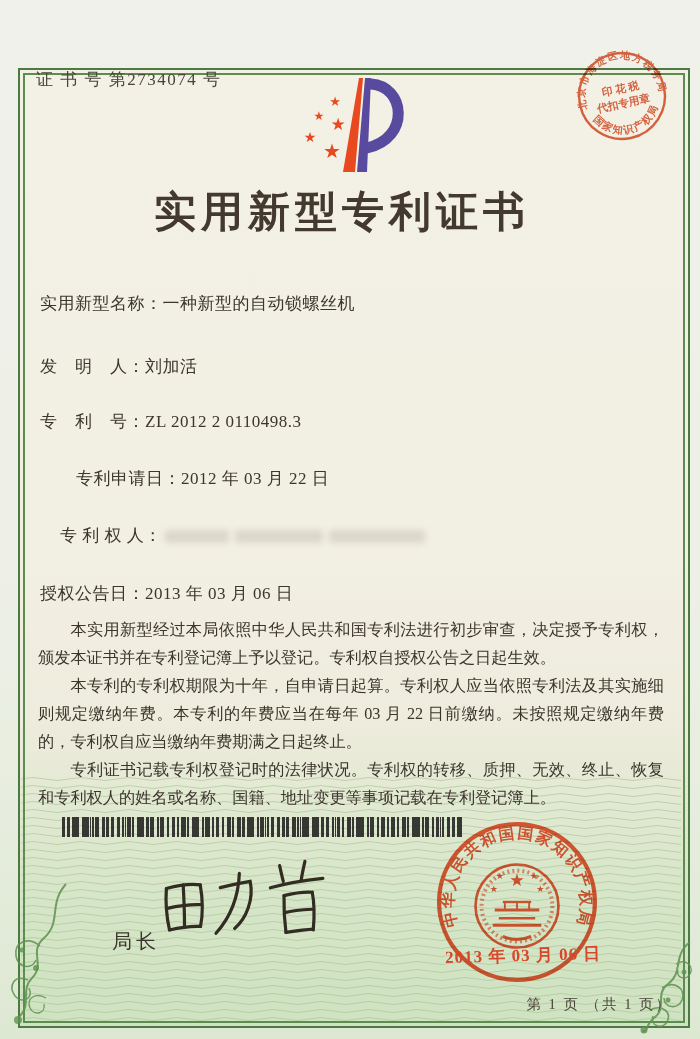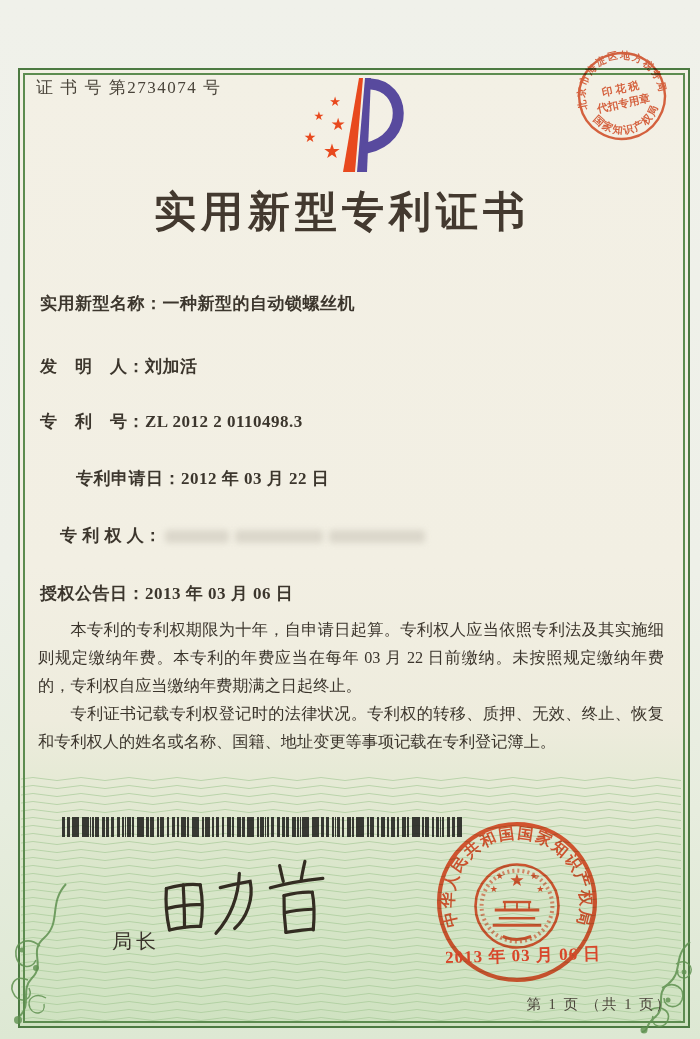--- a/index.html
+++ b/index.html
@@ -6,24 +6,24 @@
   body{width:700px;height:1039px;overflow:hidden;font-family:"Liberation Serif","DejaVu Serif",serif;}
   .page{position:relative;width:700px;height:1039px;
     background:linear-gradient(180deg,#f0f1ea 0%,#eef0e8 55%,#e7edde 78%,#dde8d3 100%);}
   
   .paper{position:absolute;left:19px;top:69px;right:11px;bottom:12px;
     background:linear-gradient(180deg,#f3f0e5 0%,#f2efe3 52%,#eeecdd 68%,#e3e9d3 76%,#d7e5c8 86%,#cfe2c1 100%);}
   .waves{position:absolute;left:21px;top:775px;opacity:.65;pointer-events:none;}
   .frame-outer{position:absolute;left:18px;top:68px;right:10px;bottom:11px;border:2px solid #4c7a42;}
   .frame-inner{position:absolute;inset:3px;border:2px solid #5d8c50;}
   .abs{position:absolute;}
-  .cert-number{left:36px;top:76px;font-size:17px;letter-spacing:1.5px;color:#4a443a;}
+  .cert-number{left:36px;top:68px;font-size:17px;letter-spacing:1.5px;color:#4a443a;}
   .title{left:0;right:16px;top:184px;text-align:center;font-size:42px;font-weight:bold;
     letter-spacing:5px;color:#43392f;}
-  .field{left:40px;font-size:17px;color:#3c362d;letter-spacing:.5px;white-space:nowrap;font-weight:bold;}
+  .field{left:40px;font-size:17px;color:#3c362d;letter-spacing:.5px;white-space:nowrap;}
   .redact-blob{display:inline-block;height:13px;border-radius:3px;background:#c8c3b7;
     filter:blur(3px);opacity:.55;margin:0 3px;vertical-align:-2px;}
   .body-text{left:38px;width:626px;top:616px;font-size:16.2px;line-height:28px;
     color:#3b352c;text-align:justify;}
   .body-text p{margin:0;text-indent:2em;}
   .barcode{left:62px;top:817px;width:400px;height:20px;
     background:
       repeating-linear-gradient(90deg,#20201e 0 2px,rgba(0,0,0,0) 2px 5px),
       repeating-linear-gradient(90deg,#20201e 0 1px,rgba(0,0,0,0) 1px 7px),
       repeating-linear-gradient(90deg,#20201e 0 3px,rgba(0,0,0,0) 3px 11px);
@@ -102,20 +102,21 @@
     <span>专利申请日：</span><span>2012 年 03 月 22 日</span>
   </div>
   <div class="abs field" style="top:524px;margin-left:20px;">
     <span>专 利 权 人：</span><span></span><span class="redact-blob" style="width:64px;"></span><span class="redact-blob" style="width:88px;"></span><span class="redact-blob" style="width:96px;"></span>
   </div>
   <div class="abs field" style="top:582px;">
     <span>授权公告日：</span><span>2013 年 03 月 06 日</span>
   </div>
 
   <div class="abs body-text">
+    <p>本实用新型经过本局依照中华人民共和国专利法进行初步审查，决定授予专利权，颁发本证书并在专利登记簿上予以登记。专利权自授权公告之日起生效。</p>
     <p>本专利的专利权期限为十年，自申请日起算。专利权人应当依照专利法及其实施细则规定缴纳年费。本专利的年费应当在每年 03 月 22 日前缴纳。未按照规定缴纳年费的，专利权自应当缴纳年费期满之日起终止。</p>
     <p>专利证书记载专利权登记时的法律状况。专利权的转移、质押、无效、终止、恢复和专利权人的姓名或名称、国籍、地址变更等事项记载在专利登记簿上。</p>
   </div>
 
   <div class="abs barcode"></div>
 
   <div class="abs director">局长</div>
   <svg class="abs signature" width="190" height="102" viewBox="0 0 200 108" aria-label="田力普">
     <g fill="none" stroke="#332c22" stroke-width="3.4" stroke-linecap="round">
 

